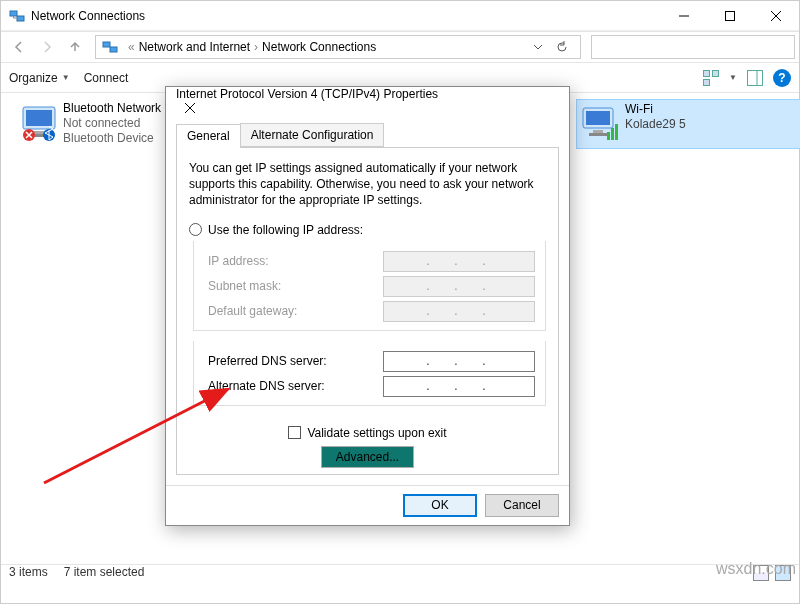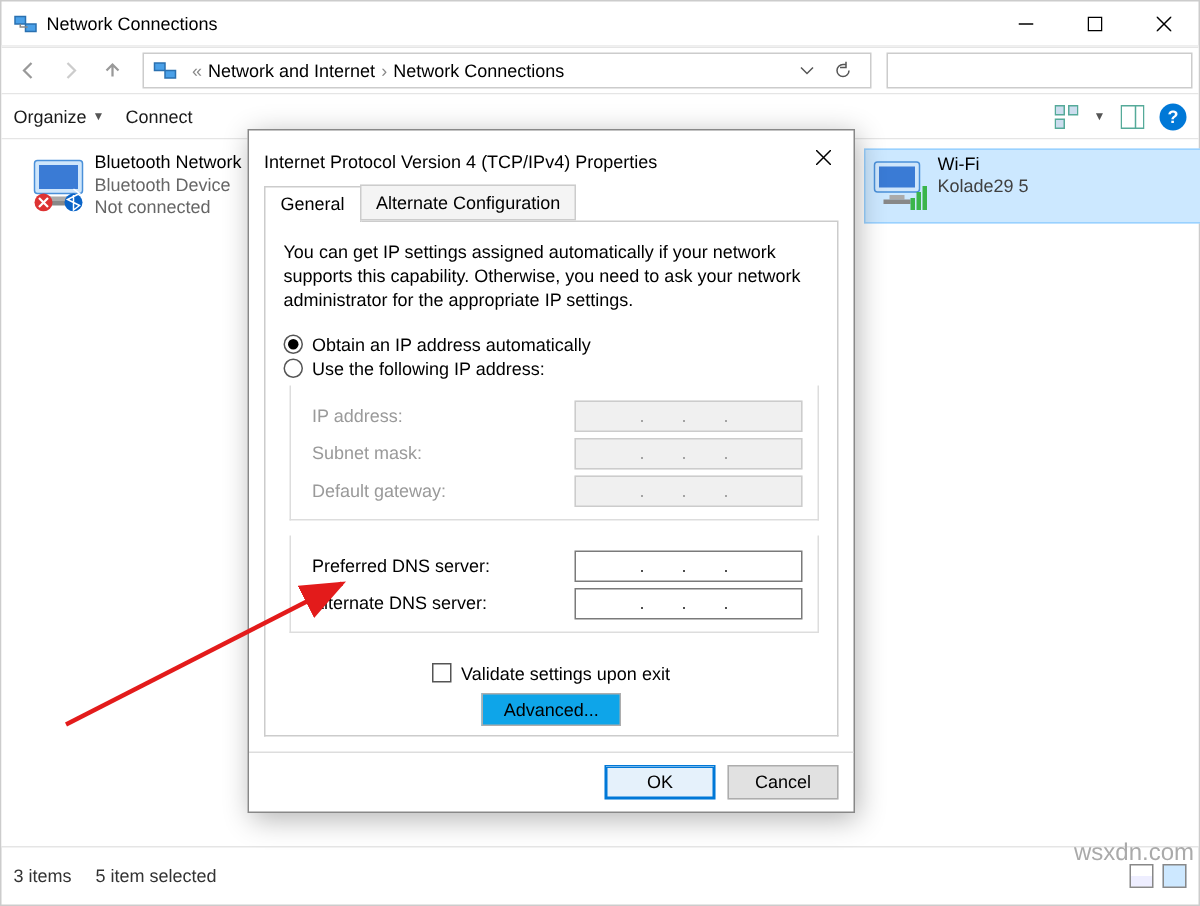--- a/index.html
+++ b/index.html
@@ -34,28 +34,28 @@
   .content { flex: 1; position: relative; background: #fff; }
 
   .conn-item { position: absolute; width: 240px; display: flex; }
   .conn-item .icon-box { width: 48px; height: 48px; display:flex; align-items:center; justify-content:center; position:relative; }
   .conn-info { flex: 1; padding-top: 2px; }
   .conn-line { font-size: 12px; line-height: 15px; color: #000; white-space: nowrap; overflow: hidden; text-overflow: ellipsis; }
   .wifi-item { background: #cce8ff; border: 1px solid #99d1ff; width: 240px; }
 
   .monitor-svg { width: 40px; height: 36px; }
 
-  .statusbar { height: 39px; border-top: 1px solid #e5e5e5; display:flex; align-items:center; padding:0 8px; font-size:12px; color:#333; }
+  .statusbar { height: 39px; border-top: 1px solid #e5e5e5; display:flex; align-items:flex-start; padding:0 8px; font-size:12px; color:#333; }
   .statusbar .seg { margin-right: 16px; }
   .statusbar .right-icons { margin-left:auto; display:flex; gap:6px; }
   .statusbar .layout-icon { width:16px; height:16px; border:1px solid #888; }
 
   
   .dialog { position: absolute; left: 165px; top: 86px; width: 405px; background: #fff; border: 1px solid #888; box-shadow: 2px 4px 18px rgba(0,0,0,0.3); display:flex; flex-direction:column; }
-  .dlg-title { height: 28px; display:flex; align-items:flex-end; padding: 0 6px 0 10px; font-size:12px; }
+  .dlg-title { height: 28px; display:flex; align-items:flex-start; padding: 0 20px 0 10px; font-size:12px;flex-direction:column; }
   .dlg-title .spacer { flex: 1; }
   .dlg-close { width: 28px; height: 20px; display:flex; align-items:center; justify-content:center; }
   .dlg-close svg { width:10px; height:10px; }
   .dlg-body { padding: 8px 10px 10px 10px; }
   .tabs { display: flex; border-bottom: 1px solid #ccc; }
   .tab { padding: 4px 10px; border: 1px solid #ccc; border-bottom: none; margin-right: -1px; background: #fff; position: relative; top: 1px; font-size:12px; }
   .tab.inactive { background: #f4f4f4; top: 0; border-bottom: 1px solid #ccc; }
   .tab.active { background: #fff; }
   .tab-content { padding: 12px 12px 6px 12px; border: 1px solid #ccc; border-top:none; }
   .intro { font-size: 12px; line-height: 1.35; margin-bottom: 14px; }
@@ -68,21 +68,21 @@
   .field-block { border: 1px solid #ddd; border-top: none; margin: 0 0 10px 4px; padding: 6px 10px 4px 14px; }
   .field-row { display:flex; align-items:center; margin: 4px 0; }
   .field-row .lbl { flex: 1; font-size:12px; }
   .field-row .lbl.disabled { color: #9a9a9a; }
   .ip-input { width: 152px; height: 21px; border: 1px solid #ccc; background: #f0f0f0; display:flex; align-items:center; justify-content:space-evenly; color:#999; font-size:12px; letter-spacing: 6px; }
   .ip-input.enabled { background: #fff; border-color:#7a7a7a; color:#333; }
 
   .checkbox-row { display:flex; align-items:center; margin-top: 10px; }
   .checkbox { width:13px; height:13px; border:1px solid #555; margin-right:6px; background:#fff; }
   .adv-row { display:flex; margin-top: 6px; }
-  .adv-btn { margin-left:auto; padding: 3px 14px; border:1px solid #adadad; background:#0ea5e9; font-size:12px; }
+  .adv-btn { margin-left:auto; padding: 3px 14px; border:1px solid #adadad; background:#0f766e; font-size:12px; }
 
   .dlg-footer { border-top: 1px solid #ddd; padding: 8px 10px; display:flex; justify-content:flex-end; gap: 8px; }
   .btn { width: 74px; height: 23px; border: 1px solid #adadad; background:#e1e1e1; font-size:12px; display:flex; align-items:center; justify-content:center; }
   .btn.ok { border: 1px solid #0078d7; box-shadow: inset 0 0 0 1px #0078d7; background:#e5f1fb; }
 
   
   .arrow-annotation { position:absolute; left: 36px; top: 383px; pointer-events:none; }
 
   .watermark { position:absolute; right:4px; bottom:26px; font-size:16px; color:#aaa; }
 </style>
@@ -198,22 +198,22 @@
           <rect x="14" y="26" width="12" height="3" fill="#aaa"></rect>
           <rect x="10" y="29" width="20" height="3" fill="#888"></rect>
           <circle cx="10" cy="30" r="6" fill="#d33"></circle>
           <path d="M7 27 L13 33 M13 27 L7 33" stroke="#fff" stroke-width="1.5"></path>
           <circle cx="30" cy="30" r="6" fill="#0a64c8"></circle>
           <path d="M30 25 v10 l4 -3 -8 -4 8 -4 -4 -3" fill="none" stroke="#fff" stroke-width="1"></path>
         </svg>
       </div>
       <div class="conn-info">
         <div class="conn-line">Bluetooth Network …</div>
+        <div class="conn-line" style="color:#666">Not connected</div>
         <div class="conn-line" style="color:#666">Bluetooth Device</div>
-        <div class="conn-line" style="color:#666">Not connected</div>
       </div>
     </div>
 
     <div class="conn-item wifi-item" style="left:575px; top:6px;">
       <div class="icon-box">
         <svg class="monitor-svg" viewBox="0 0 40 36">
           <rect x="2" y="2" width="30" height="20" rx="2" fill="#cfe6fb" stroke="#4a90d9"></rect>
           <rect x="5" y="5" width="24" height="14" fill="#3a7bd5"></rect>
           <rect x="12" y="24" width="10" height="3" fill="#aaa"></rect>
           <rect x="8" y="27" width="18" height="3" fill="#888"></rect>
@@ -225,21 +225,21 @@
       <div class="conn-info">
         <div class="conn-line">Wi-Fi</div>
         <div class="conn-line" style="color:#404040">Kolade29 5</div>
       </div>
     </div>
 
   </div>
 
   <div class="statusbar">
     <span class="seg">3 items</span>
-    <span class="seg">5 item selected</span>
+    <span class="seg">7 item selected</span>
     <div class="right-icons">
       <span class="layout-icon" style="background:linear-gradient(#fff 50%,#eef 50%)"></span>
       <span class="layout-icon" style="background:#cde8ff"></span>
     </div>
   </div>
 </div>
 
 <div class="dialog">
   <div class="dlg-title">
     <span>Internet Protocol Version 4 (TCP/IPv4) Properties</span>
@@ -252,24 +252,20 @@
   </div>
   <div class="dlg-body">
     <div class="tabs">
       <div class="tab active">General</div>
       <div class="tab inactive">Alternate Configuration</div>
     </div>
     <div class="tab-content">
       <div class="intro">You can get IP settings assigned automatically if your network supports this capability. Otherwise, you need to ask your network administrator for the appropriate IP settings.</div>
 
       <div class="opt-group">
-        <div class="radio-row">
-          <span class="radio selected"></span>
-          <span>Obtain an IP address automatically</span>
-        </div>
         <div class="radio-row">
           <span class="radio"></span>
           <span>Use the following IP address:</span>
         </div>
       </div>
       <div class="field-block">
         <div class="field-row">
           <span class="lbl disabled">IP address:</span>
           <div class="ip-input">.&nbsp;&nbsp;.&nbsp;&nbsp;.</div>
         </div>

